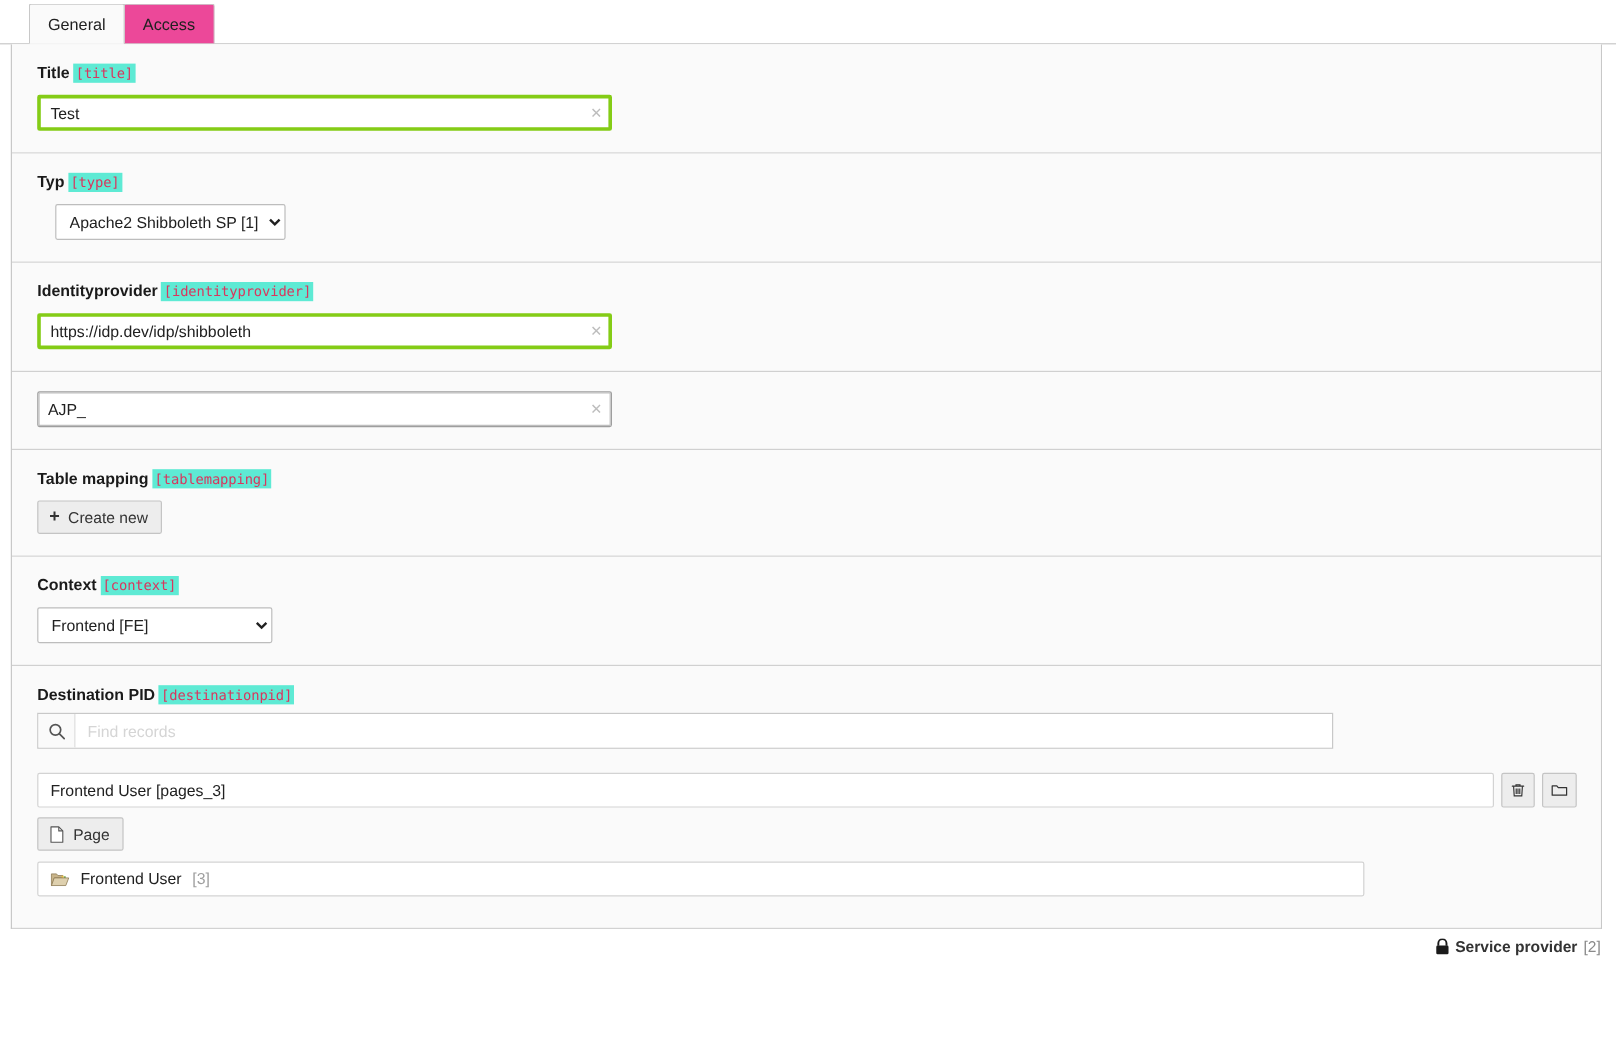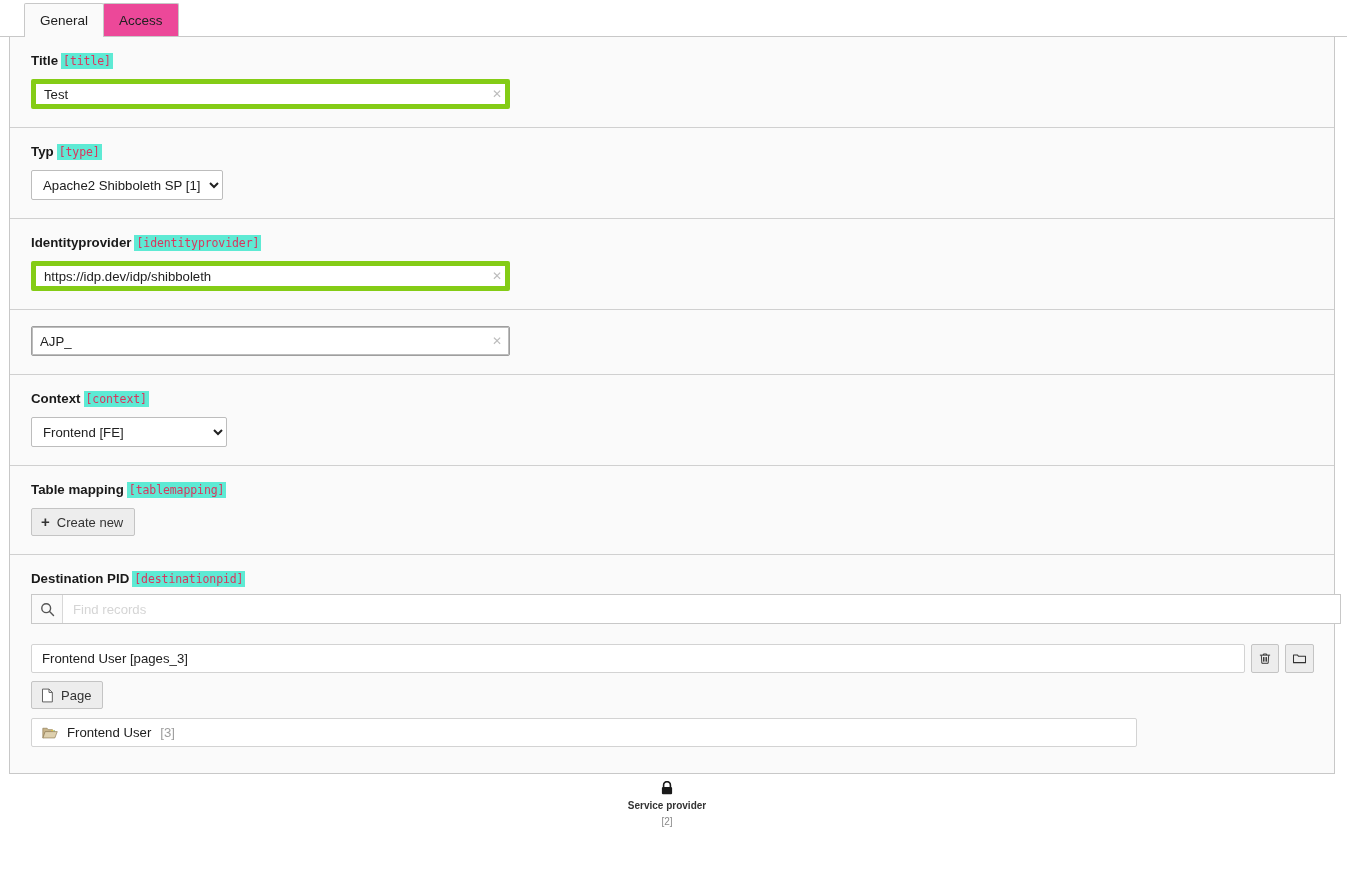--- a/index.html
+++ b/index.html
@@ -91,21 +91,21 @@
     width: 479px;
   }
   .input-wrap input {
     width: 100%;
     height: 30px;
     padding: 4px 26px 4px 8px;
     font-family: "Liberation Sans", sans-serif;
     font-size: 13.2px;
     color: #212121;
     background: #ffffff;
-    border: 5px solid #84cc16;
+    border: 3px solid #84cc16;
     border-radius: 2px;
     outline: none;
   }
   .input-wrap.focused input {
     border: 1px solid #9e9e9e;
     box-shadow: 0 0 0 1px #bdbdbd inset;
   }
   .clear-x {
     position: absolute;
     right: 8px;
@@ -124,21 +124,21 @@
     font-family: "Liberation Sans", sans-serif;
     font-size: 13.2px;
     color: #212121;
     background: #ffffff;
     border: 1px solid #bdbdbd;
     border-radius: 2px;
     padding: 3px 6px 3px 7px;
     outline: none;
     cursor: pointer;
   }
-  select.sel-type  { width: 192px; }
+  select.sel-type  { width: 192px; margin-left: 15px; }
   select.sel-ctx   { width: 196px; }
 
   
   .btn {
     display: inline-flex;
     align-items: center;
     gap: 7px;
     height: 28px;
     padding: 0 11px 0 9px;
     background: #ededed;
@@ -153,21 +153,21 @@
     font-size: 15px;
     font-weight: bold;
     line-height: 1;
     position: relative;
     top: -1px;
   }
 
   
   .rec-search {
     display: flex;
-    width: 1310px;
+    width: 1080px;
     height: 30px;
     border: 1px solid #c8c8c8;
     border-radius: 0;
     background: #ffffff;
     overflow: hidden;
   }
   .rec-search .mag {
     width: 31px;
     display: flex;
     align-items: center;
@@ -237,23 +237,22 @@
   }
   .rec-list-item .uid { color: #9e9e9e; }
 
   
   .footer {
     display: flex;
     justify-content: flex-end;
     align-items: center;
     gap: 5px;
     padding: 7px 13px 0 0;
-    font-size: 10px;
+    font-size: 13px;
     color: #333333;
-    flex-direction: column;
   }
   .footer .ftitle { font-weight: bold; }
   .footer .fuid { color: #8a8a8a; font-weight: normal; }
 
   svg { display: block; }
 </style>
 </head>
 <body>
 
 <div class="tabbar">
@@ -298,35 +297,35 @@
 
   <div class="section">
     <div class="input-wrap focused">
       <input type="text" value="AJP_" style="">
       <span class="clear-x">✕</span>
     </div>
   </div>
 
   <div class="section">
     <div class="field-label">
-      <span>Context</span><span class="field-code">[context]</span>
-    </div>
-    <select class="styled sel-ctx">
-      <option>Frontend [FE]</option>
-    </select>
-  </div>
-
-  <div class="section">
-    <div class="field-label">
       <span>Table mapping</span><span class="field-code">[tablemapping]</span>
     </div>
     <button class="btn">
       <span class="plus">+</span>
       <span>Create new</span>
     </button>
+  </div>
+
+  <div class="section">
+    <div class="field-label">
+      <span>Context</span><span class="field-code">[context]</span>
+    </div>
+    <select class="styled sel-ctx">
+      <option>Frontend [FE]</option>
+    </select>
   </div>
 
   <div class="section" style="padding-bottom:26px;">
     <div class="field-label" style="margin-bottom:7px;">
       <span>Destination PID</span><span class="field-code">[destinationpid]</span>
     </div>
 
     <div class="rec-search">
       <div class="mag">
         <svg width="15" height="15" viewBox="0 0 16 16" fill="none" stroke="#555" stroke-width="1.5">

